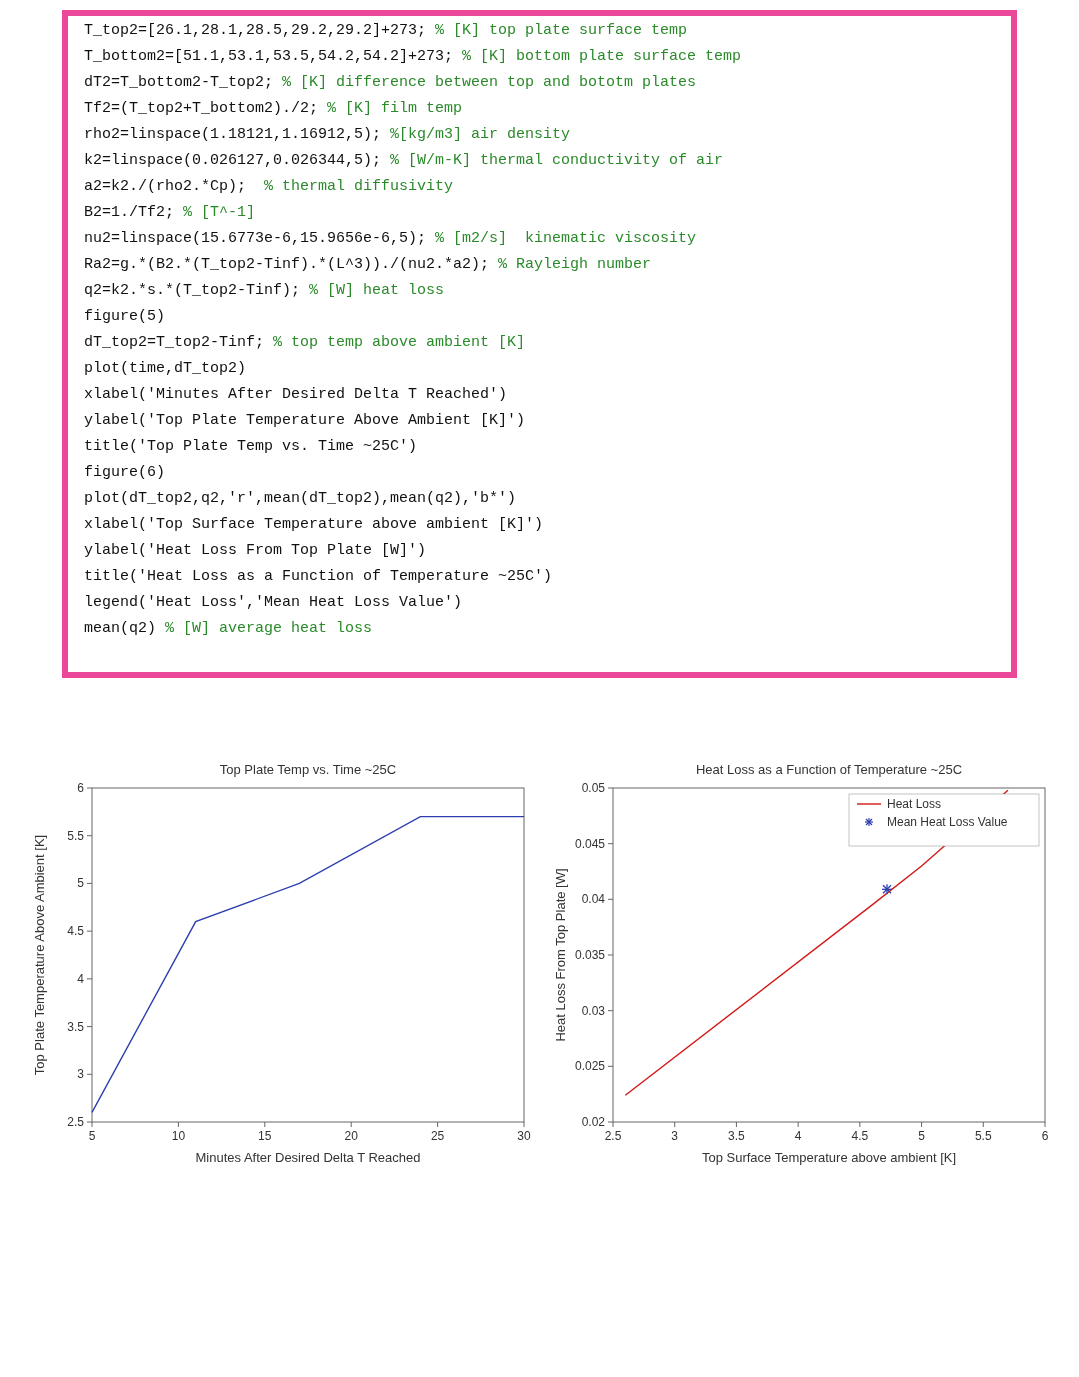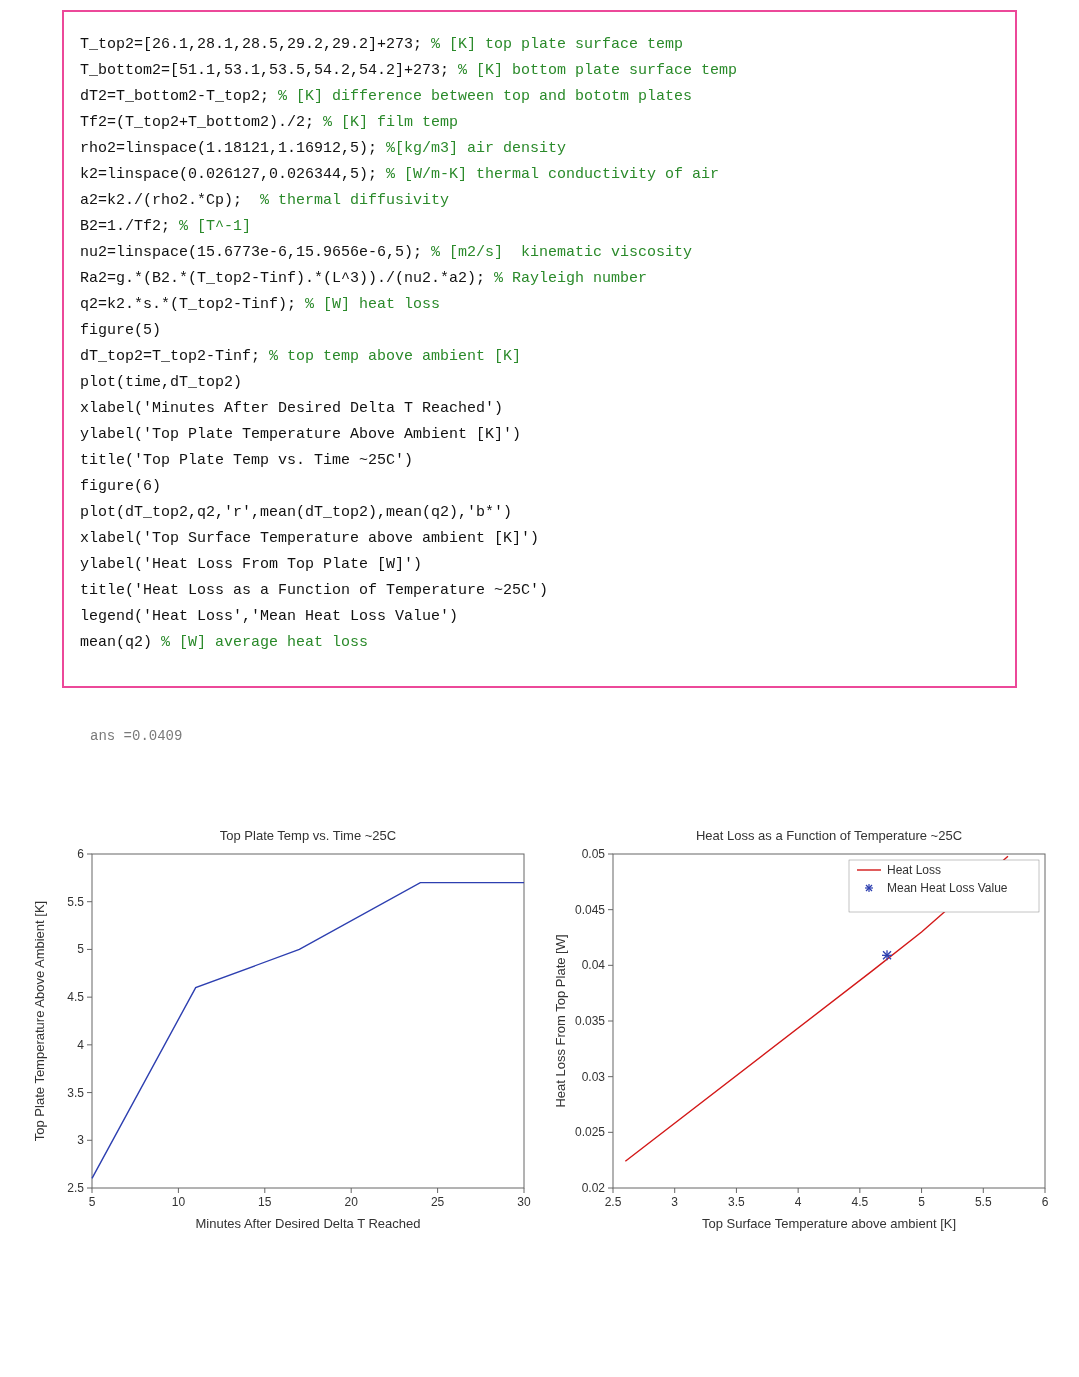--- a/index.html
+++ b/index.html
@@ -1,20 +1,20 @@
 <!DOCTYPE html>
 <html><head>
 <meta charset="utf-8">
 <style>
   html,body{margin:0;padding:0;background:#fff;font-family:"Segoe UI",Arial,sans-serif;}
   .page{width:1079px;margin:0 auto;background:#fff;padding:0;}
   .code-box{
     margin:10px 62px 0 62px;
-    border:2px solid #ec4899;
-    padding:20px 16px 30px 16px;
+    border:6px solid #ec4899;
+    padding:2px 16px 30px 16px;
     font-family:"Lucida Console","Courier New",monospace;
     font-size:15px;
     line-height:26px;
     color:#111;
     white-space:pre;
   }
   .code-box .cmt{color:#2a8a2a;}
   .output{
     margin:40px 0 0 90px;
     font-family:"Lucida Console","Courier New",monospace;
@@ -34,21 +34,20 @@
   .legend-box{fill:#fff;stroke:#888;stroke-width:0.5;}
   .legend-text{font-size:12px;fill:#333;font-family:Arial,sans-serif;}
 </style>
 </head>
 <body>
 
 <div class="page">
 
   <div class="code-box" id="codeBox"><div><span>T_top2=[26.1,28.1,28.5,29.2,29.2]+273; </span><span class="cmt">% [K] top plate surface temp</span></div><div><span>T_bottom2=[51.1,53.1,53.5,54.2,54.2]+273; </span><span class="cmt">% [K] bottom plate surface temp</span></div><div><span>dT2=T_bottom2-T_top2; </span><span class="cmt">% [K] difference between top and bototm plates</span></div><div><span>Tf2=(T_top2+T_bottom2)./2; </span><span class="cmt">% [K] film temp</span></div><div><span>rho2=linspace(1.18121,1.16912,5); </span><span class="cmt">%[kg/m3] air density</span></div><div><span>k2=linspace(0.026127,0.026344,5); </span><span class="cmt">% [W/m-K] thermal conductivity of air</span></div><div><span>a2=k2./(rho2.*Cp);  </span><span class="cmt">% thermal diffusivity</span></div><div><span>B2=1./Tf2; </span><span class="cmt">% [T^-1]</span></div><div><span>nu2=linspace(15.6773e-6,15.9656e-6,5); </span><span class="cmt">% [m2/s]  kinematic viscosity</span></div><div><span>Ra2=g.*(B2.*(T_top2-Tinf).*(L^3))./(nu2.*a2); </span><span class="cmt">% Rayleigh number</span></div><div><span>q2=k2.*s.*(T_top2-Tinf); </span><span class="cmt">% [W] heat loss</span></div><div><span>figure(5)</span></div><div><span>dT_top2=T_top2-Tinf; </span><span class="cmt">% top temp above ambient [K]</span></div><div><span>plot(time,dT_top2)</span></div><div><span>xlabel('Minutes After Desired Delta T Reached')</span></div><div><span>ylabel('Top Plate Temperature Above Ambient [K]')</span></div><div><span>title('Top Plate Temp vs. Time ~25C')</span></div><div><span>figure(6)</span></div><div><span>plot(dT_top2,q2,'r',mean(dT_top2),mean(q2),'b*')</span></div><div><span>xlabel('Top Surface Temperature above ambient [K]')</span></div><div><span>ylabel('Heat Loss From Top Plate [W]')</span></div><div><span>title('Heat Loss as a Function of Temperature ~25C')</span></div><div><span>legend('Heat Loss','Mean Heat Loss Value')</span></div><div><span>mean(q2) </span><span class="cmt">% [W] average heat loss</span></div></div>
 
-  <div class="output">ans =0.0409</div>
 
   <div class="charts">
     <div class="chart-wrap">
       <svg id="chart0" width="510" height="410">
           <rect x="64" y="30" width="432" height="334" fill="#fff" stroke="#666" stroke-width="1"></rect>
           <line x1="64" y1="364" x2="64" y2="369" stroke="#666"></line>
           <text x="64" y="382" text-anchor="middle" class="tick">5</text>
           <line x1="150.4" y1="364" x2="150.4" y2="369" stroke="#666"></line>
           <text x="150.4" y="382" text-anchor="middle" class="tick">10</text>
           <line x1="236.8" y1="364" x2="236.8" y2="369" stroke="#666"></line>

